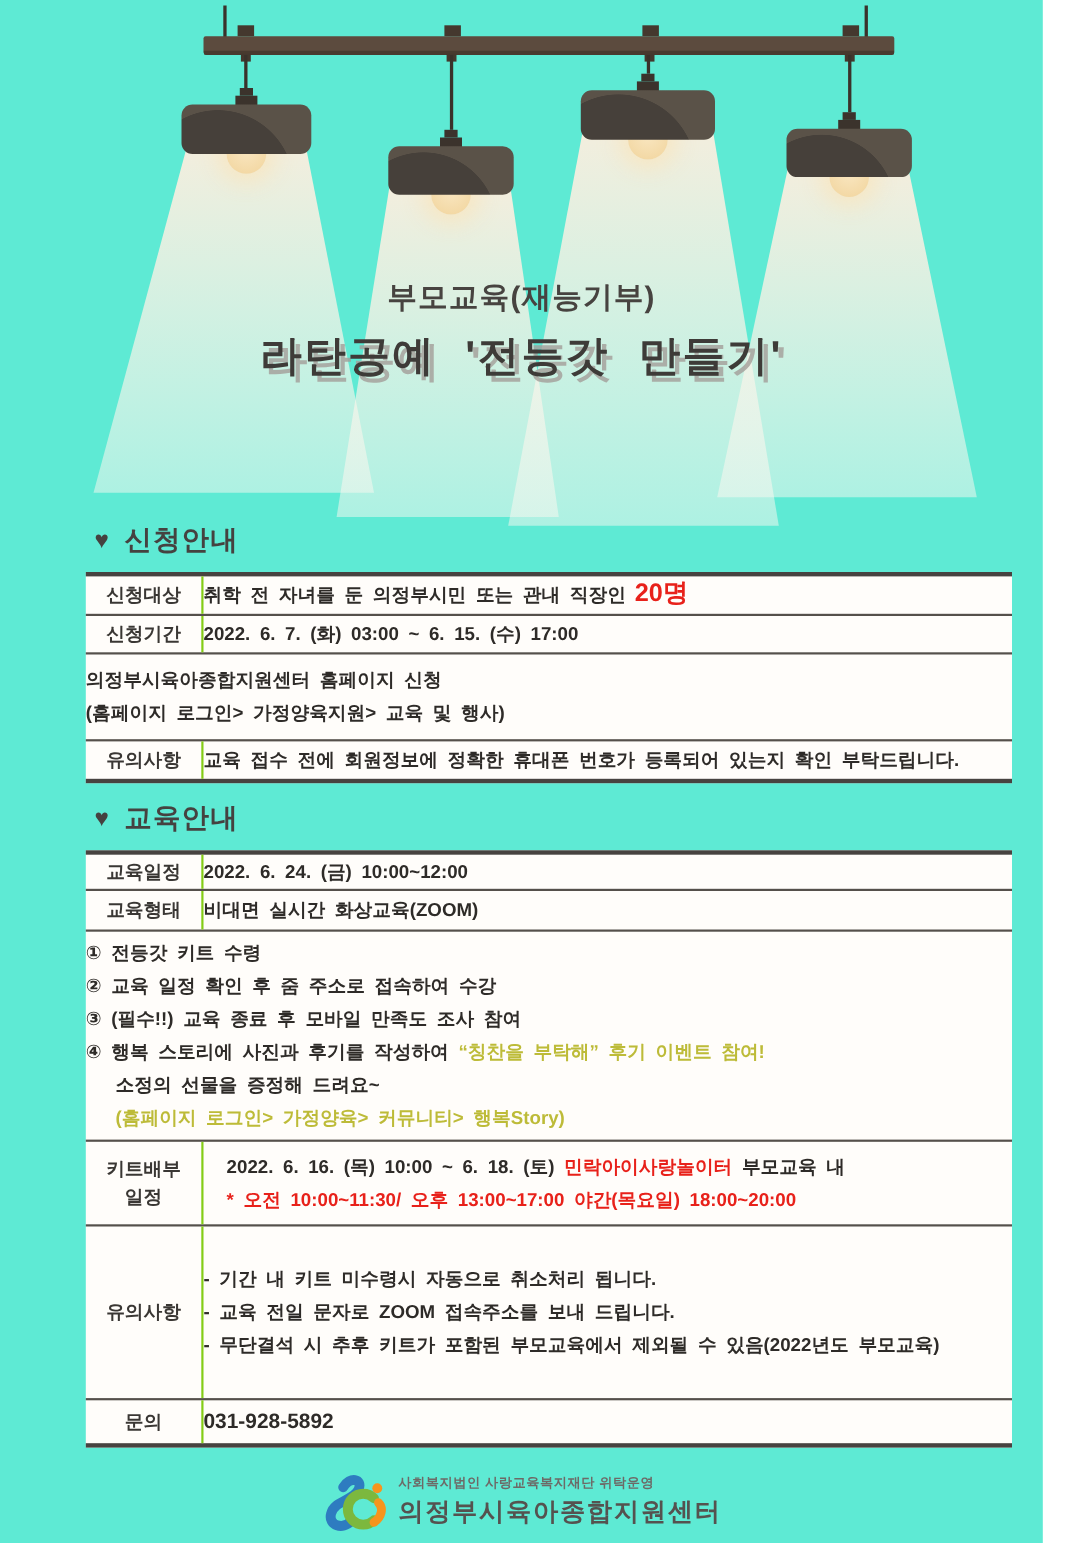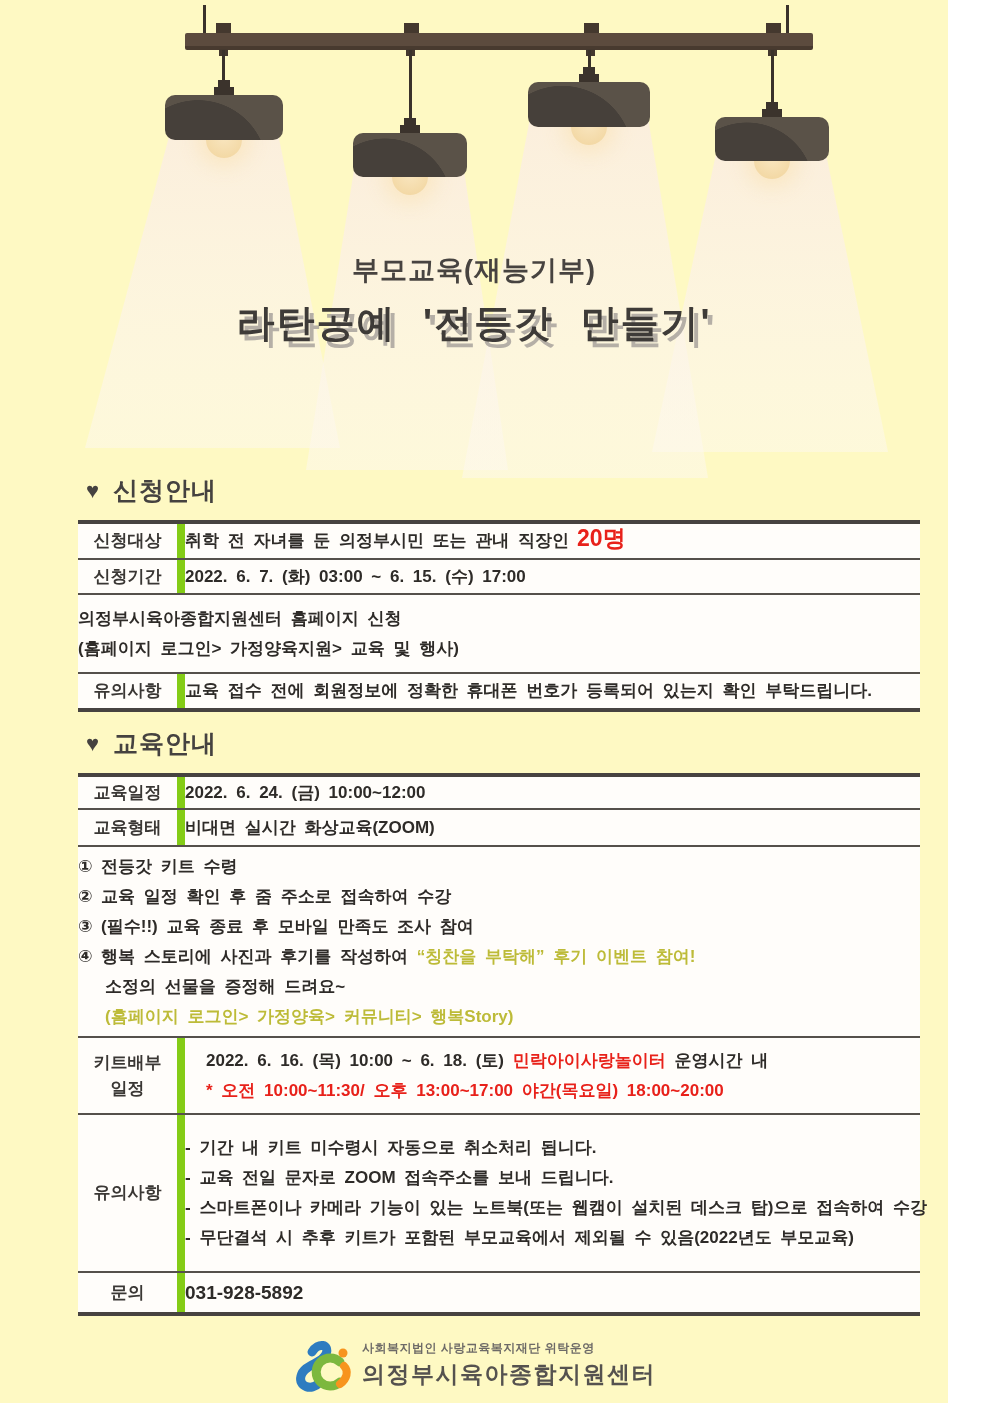--- a/index.html
+++ b/index.html
@@ -1,17 +1,17 @@
 <!DOCTYPE html>
 <html><head>
 <meta charset="utf-8">
 <style>
   html,body{margin:0;padding:0;background:#fff;}
   .poster{
-    position:relative;width:948px;height:1403px;background:#fef9c3;overflow:hidden;
+    position:relative;width:948px;height:1403px;background:#5eead4;overflow:hidden;
     font-family:"Liberation Sans","DejaVu Sans",sans-serif;
   }
   
   .beams{position:absolute;left:0;top:0;z-index:1;}
   .rod{position:absolute;width:3px;background:#3a322b;top:5px;height:29px;z-index:3;}
   .bar{position:absolute;left:185px;top:33px;width:628px;height:13px;background:#5c4b3e;
        border-bottom:4px solid #483a2f;border-radius:2px;z-index:3;}
   .tab{position:absolute;top:23px;width:15px;height:10px;background:#44382e;z-index:2;}
   .conn{position:absolute;top:49px;width:9px;height:7px;background:#44382e;z-index:3;}
   .cord{position:absolute;width:3px;background:#3a322b;z-index:3;}
@@ -32,21 +32,21 @@
   .section-header{position:absolute;left:86px;display:flex;align-items:center;gap:14px;z-index:5;}
   .section-header .heart{font-size:22px;color:#454240;line-height:1;}
   .section-header .stitle{font-size:25px;font-weight:700;color:#454240;letter-spacing:1px;}
   .sh1{top:474px;} .sh2{top:727px;}
   
   .info-table{position:absolute;left:78px;width:842px;z-index:5;background:#fffdfa;
               border-top:4px solid #474340;border-bottom:4px solid #474340;box-sizing:border-box;}
   .row{display:flex;border-bottom:2px solid #55504b;box-sizing:border-box;}
   .row:last-child{border-bottom:none;}
   .label{width:107px;flex:none;display:flex;flex-direction:column;align-items:center;justify-content:center;
-         border-right:8px solid #84cc16;font-weight:700;color:#3a3734;font-size:17px;text-align:center;
+         border-right:2px solid #84cc16;font-weight:700;color:#3a3734;font-size:17px;text-align:center;
          box-sizing:border-box;line-height:26px;}
   .content{flex:1;display:flex;flex-direction:column;justify-content:center;
            padding:4px 0;color:#2e2b28;font-size:17px;font-weight:700;box-sizing:border-box;
            word-spacing:4px;letter-spacing:0px;}
   .line{line-height:30px;white-space:nowrap;}
   .indent{padding-left:27px;}
   .red{color:#e8211a;}
   .olive{color:#bdbb38;}
   .big-red{color:#e8211a;font-size:23px;font-weight:700;margin-left:8px;line-height:1;}
   .t1{top:520px;} .t2{top:773px;}
@@ -177,30 +177,29 @@
         <div class="line indent">소정의 선물을 증정해 드려요~</div>
         <div class="line indent olive">(홈페이지 로그인&gt; 가정양육&gt; 커뮤니티&gt; 행복Story)</div>
       </div>
     </div>
     <div class="row h77">
       <div class="label">
         <span>키트배부</span>
         <span>일정</span>
       </div>
       <div class="content">
-        <div class="line"><span>2022. 6. 16. (목) 10:00 ~ 6. 18. (토) </span><span class="red">민락아이사랑놀이터</span><span> 운영시간 내</span></div>
+        <div class="line"><span>2022. 6. 16. (목) 10:00 ~ 6. 18. (토) </span><span class="red">민락아이사랑놀이터</span><span> 부모교육 내</span></div>
         <div class="line red">* 오전 10:00~11:30/ 오후 13:00~17:00 야간(목요일) 18:00~20:00</div>
       </div>
     </div>
     <div class="row h158">
       <div class="label">유의사항</div>
       <div class="content">
         <div class="line">- 기간 내 키트 미수령시 자동으로 취소처리 됩니다.</div>
         <div class="line">- 교육 전일 문자로 ZOOM 접속주소를 보내 드립니다.</div>
-        <div class="line">- 스마트폰이나 카메라 기능이 있는 노트북(또는 웹캠이 설치된 데스크 탑)으로 접속하여 수강</div>
         <div class="line">- 무단결석 시 추후 키트가 포함된 부모교육에서 제외될 수 있음(2022년도 부모교육)</div>
       </div>
     </div>
     <div class="row h39">
       <div class="label">문의</div>
       <div class="content">
         <div class="line phone">031-928-5892</div>
       </div>
     </div>
   </div>

